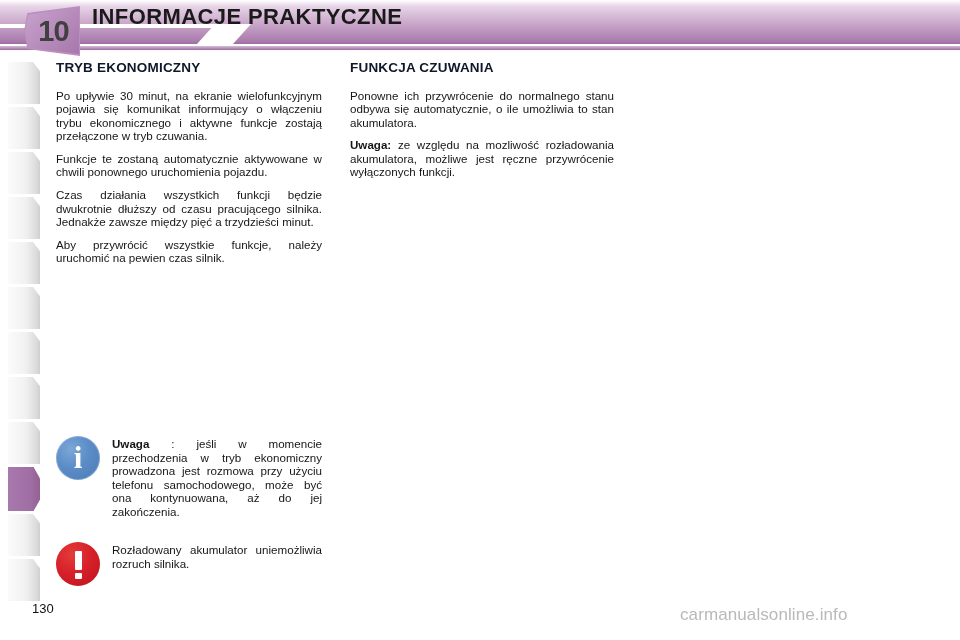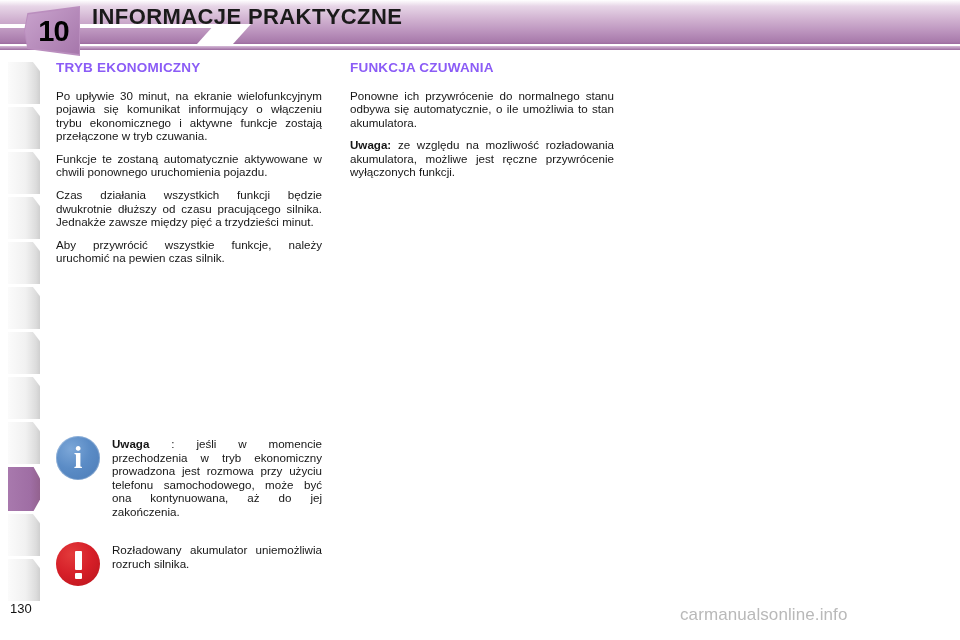--- a/index.html
+++ b/index.html
@@ -103,21 +103,21 @@
     clip-path: polygon(6% 14%, 100% 0%, 100% 100%, 6% 86%, 0% 50%);
   }
   .chapter-badge .num {
     position: absolute;
     inset: 0;
     display: flex;
     align-items: center;
     justify-content: center;
     font-size: 29px;
     font-weight: bold;
-    color: #000000;
+    color: #404040;
     letter-spacing: -1px;
     padding-left: 3px;
     box-sizing: border-box;
   }
   .header-title {
     position: absolute;
     left: 92px;
     top: 4px;
     font-size: 22px;
     font-weight: bold;
@@ -154,21 +154,21 @@
   .col {
     position: absolute;
     top: 60px;
   }
   .col-left  { left: 56px;  width: 266px; }
   .col-right { left: 350px; width: 264px; }
 
   .sect-title {
     font-size: 13.5px;
     font-weight: bold;
-    color: #8b5cf6;
+    color: #0f172a;
     letter-spacing: 0.2px;
     margin: 0 0 13px 0;
     line-height: 1.15;
   }
   p.body {
     margin: 0 0 9px 0;
     font-size: 11.6px;
     line-height: 13.6px;
     color: #161616;
     text-align: justify;
@@ -253,21 +253,21 @@
     width: 7px;
     height: 6px;
     margin-left: -3.5px;
     background: #ffffff;
     border-radius: 1px;
   }
 
   
   .page-number {
     position: absolute;
-    left: 10px;
+    left: 32px;
     top: 601px;
     font-size: 13px;
     color: #111111;
   }
   .watermark {
     position: absolute;
     left: 680px;
     top: 605px;
     font-size: 17px;
     color: #b9b9b9;

